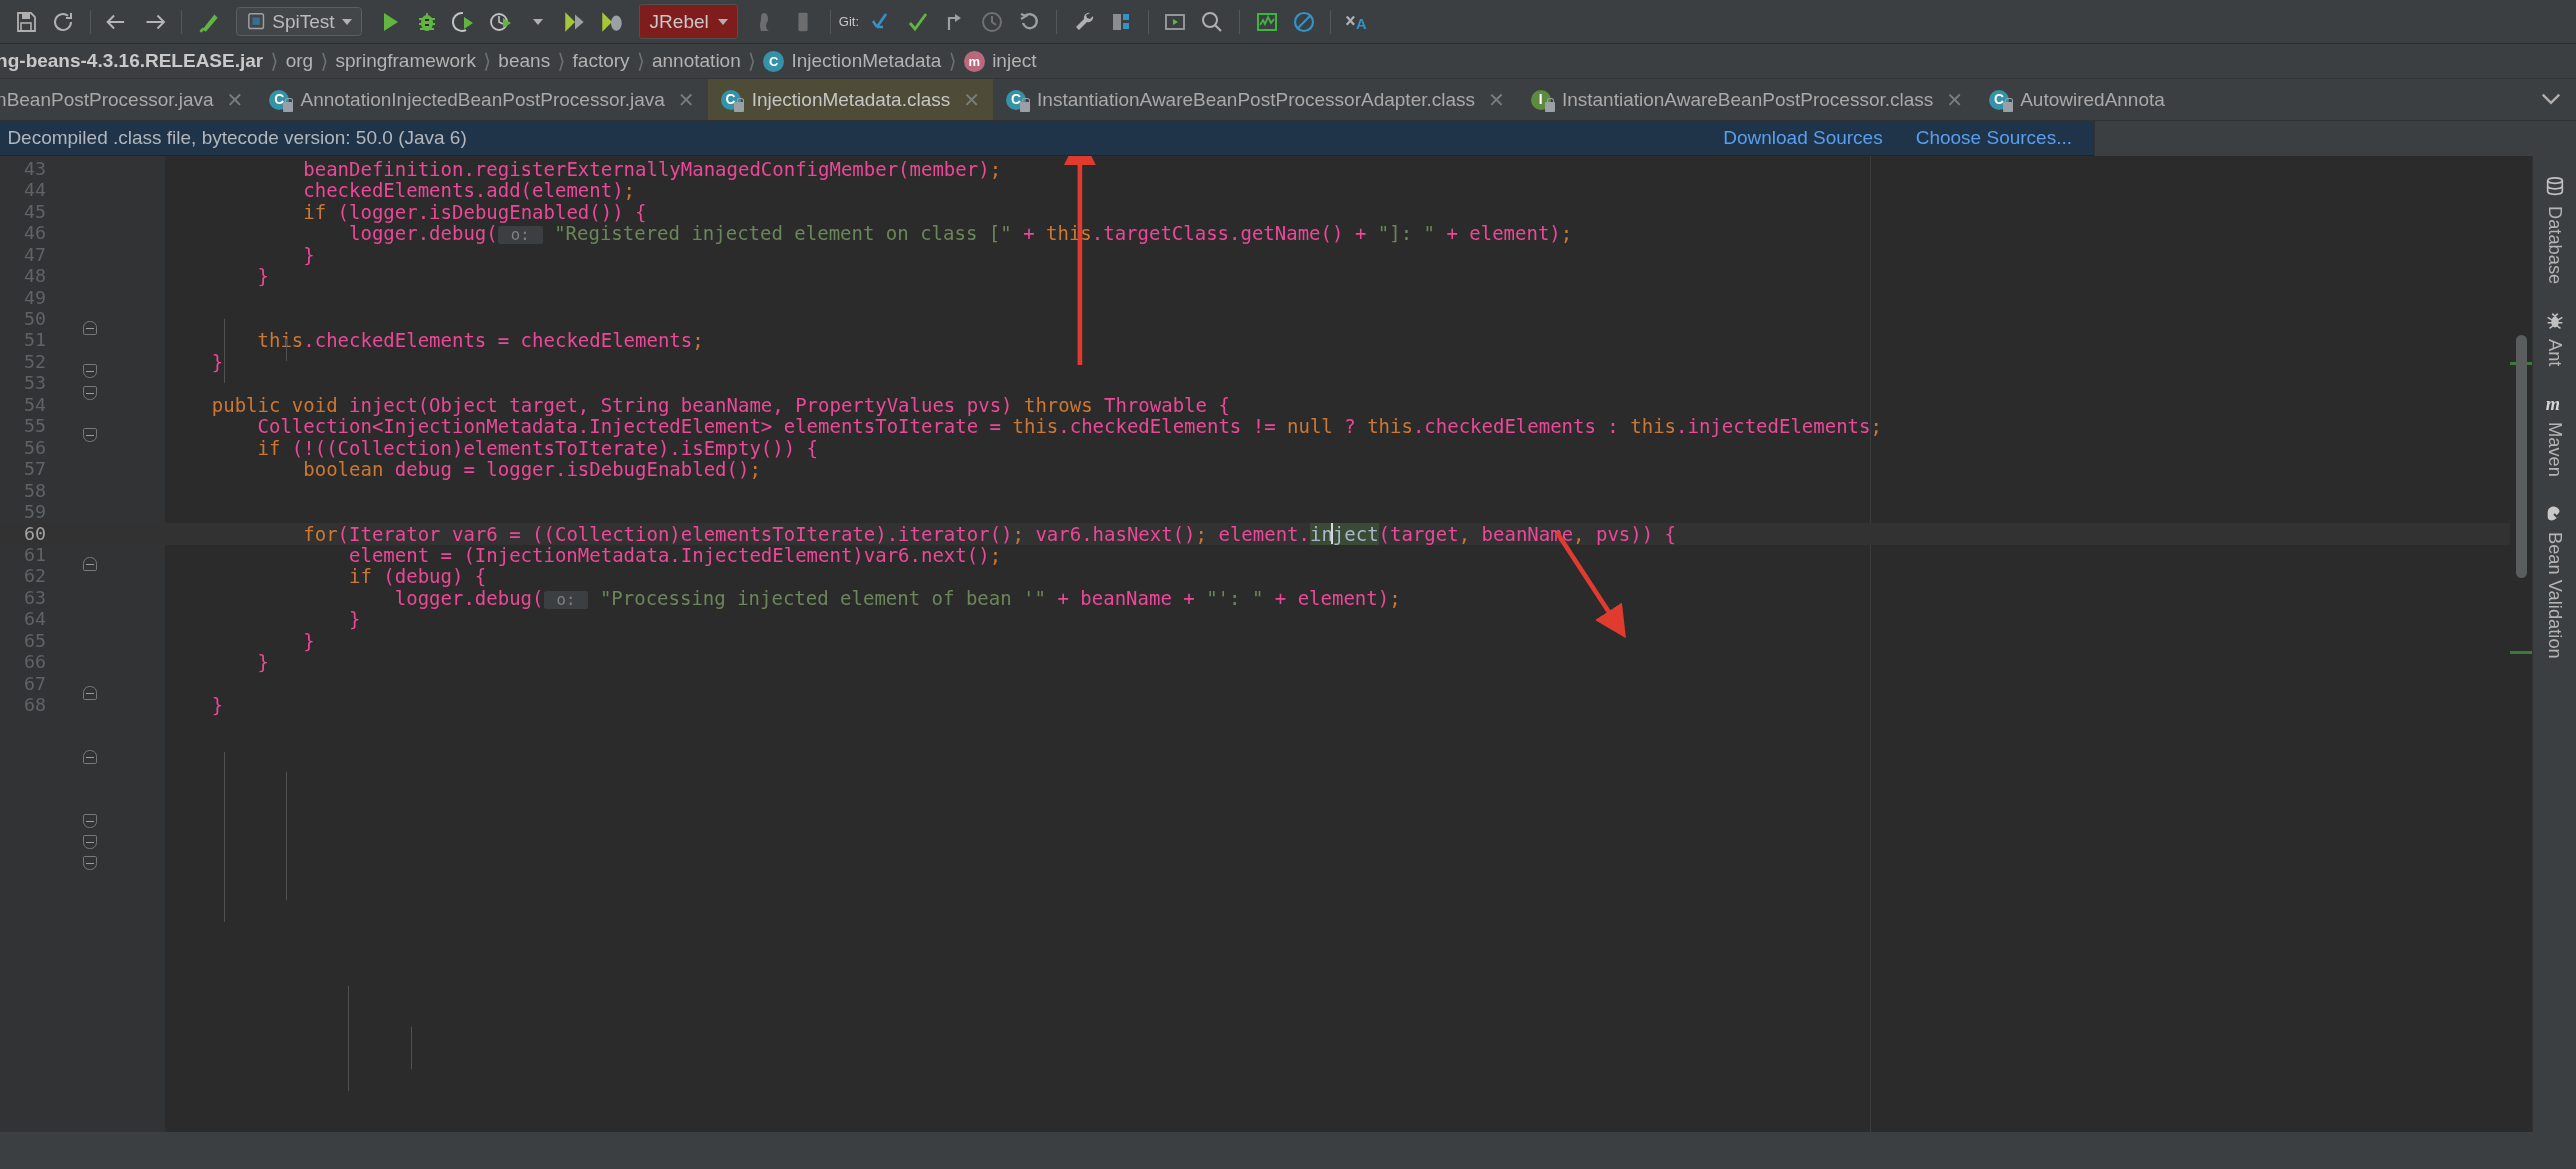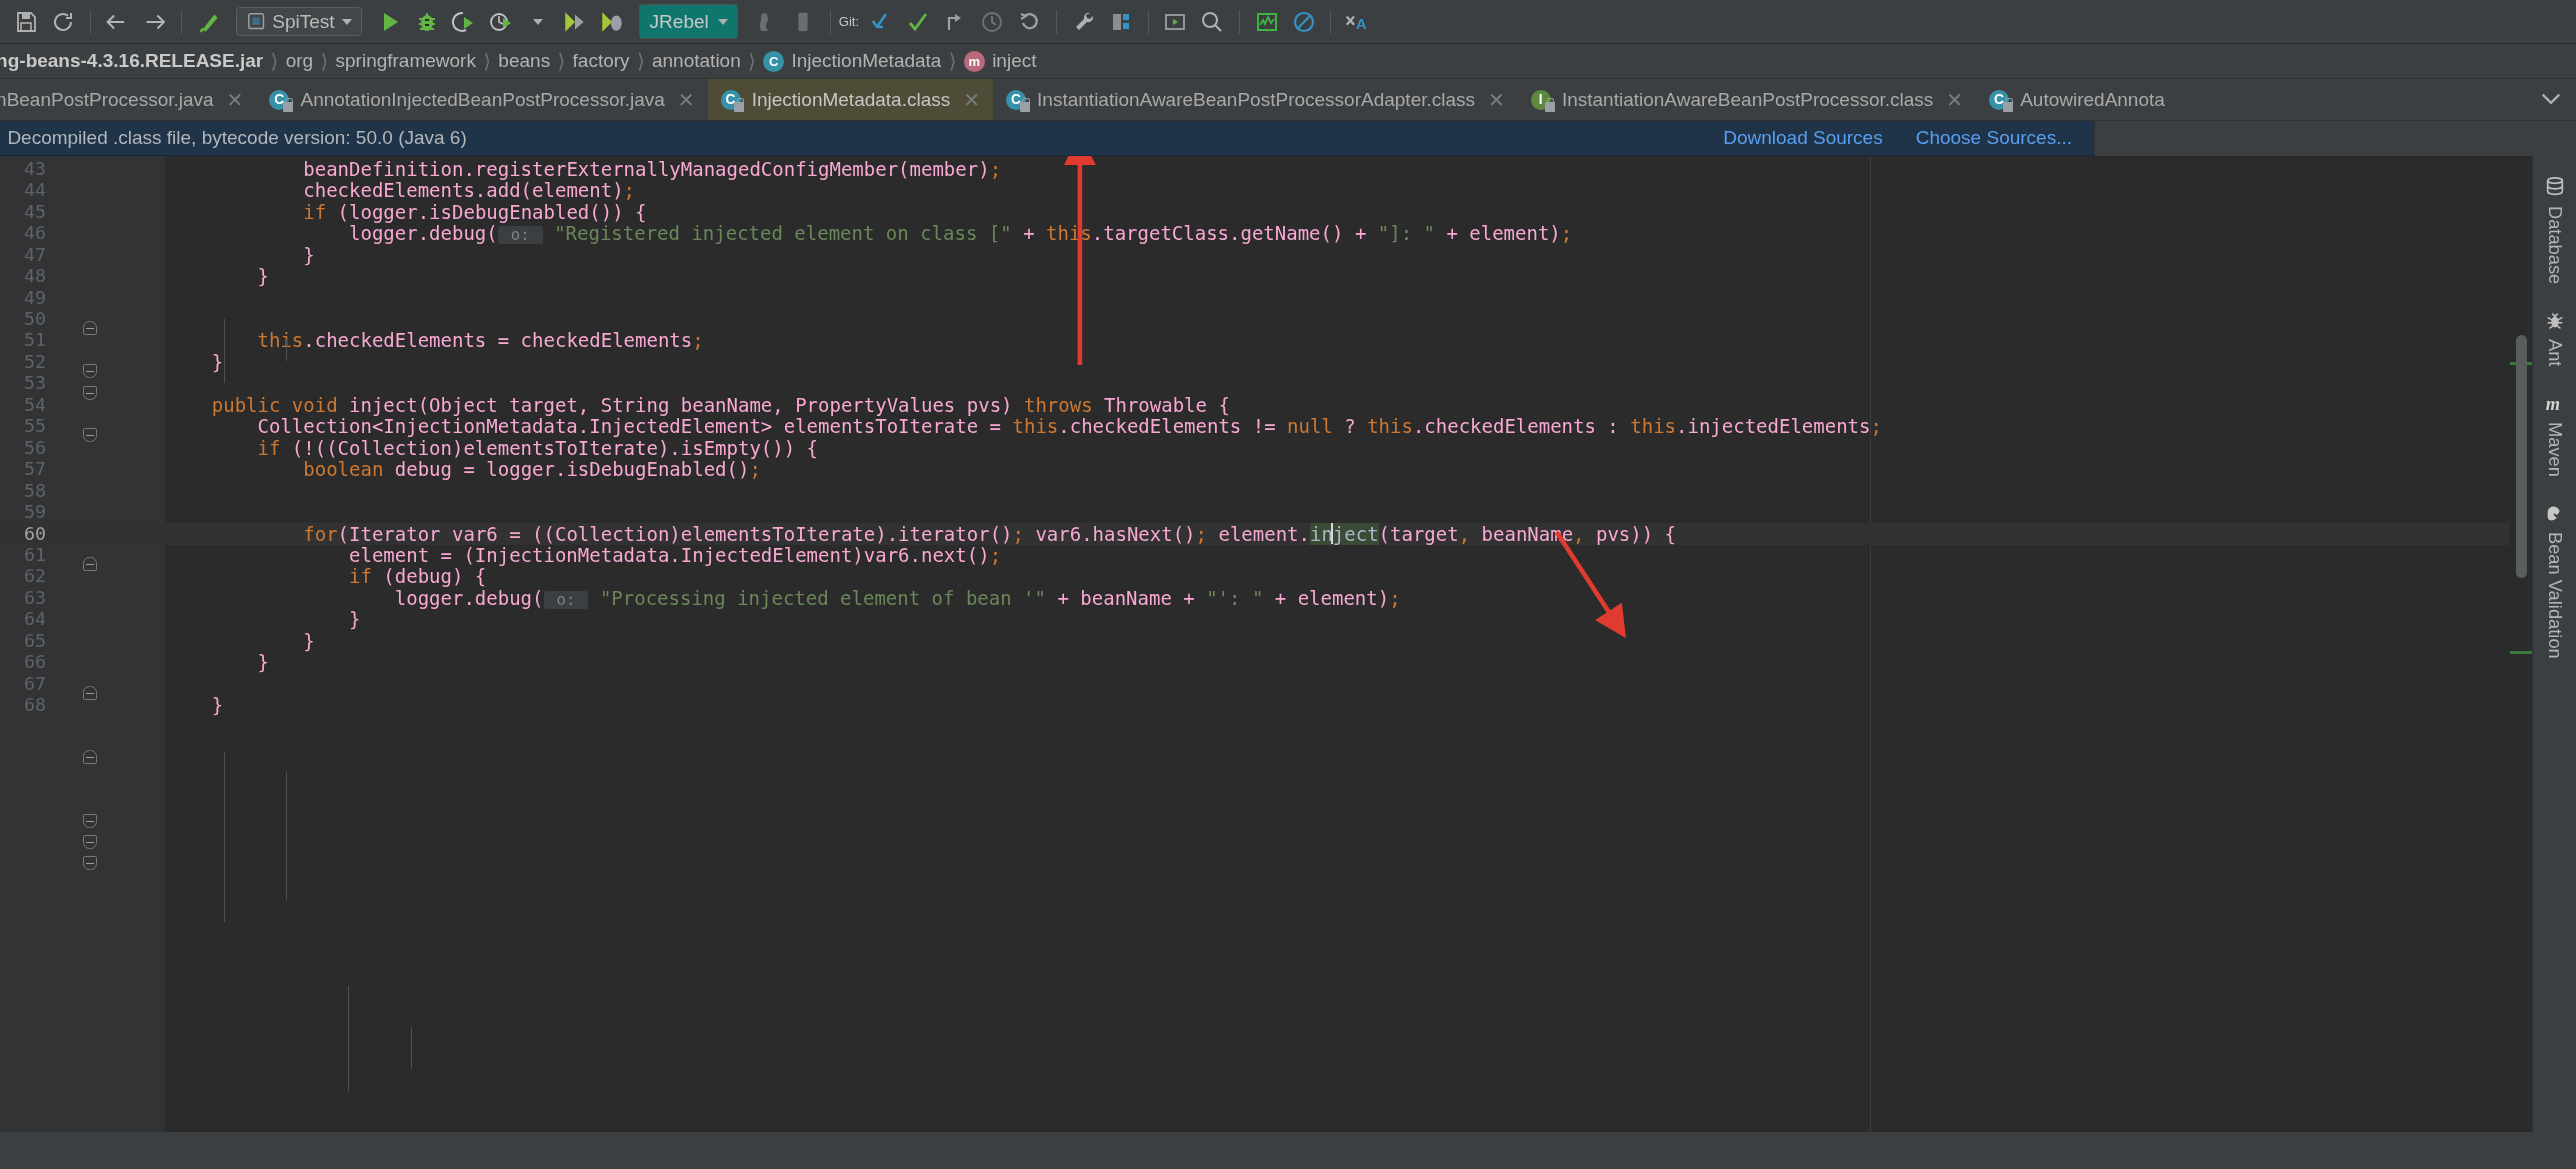--- a/index.html
+++ b/index.html
@@ -32,21 +32,21 @@
     display: flex; align-items: center; gap: 7.3px;
     height: 29px; padding: 0 9.2px;
     border: 0.9px solid #5b5d5f; border-radius: 3.7px;
     background: #434648;
     flex: 0 0 auto;
   }
   .run-config-name { color: #bbbbbb; font-size: 19px; }
   .jrebel-box {
     display: flex; align-items: center; gap: 9.2px;
     height: 35px; padding: 0 9.2px;
-    background: #0f766e; border: 0.9px solid #4e5052; border-radius: 2.8px;
+    background: #7f1d1d; border: 0.9px solid #4e5052; border-radius: 2.8px;
     flex: 0 0 auto;
   }
   .jrebel-label { color: #c8c8c8; font-size: 19px; }
   .git-label { color: #c8c8c8; font-size: 13px; margin-right: 3.7px; flex: 0 0 auto; }
   .caret-dn {
     width: 0; height: 0;
     border-left: 5.5px solid transparent; border-right: 5.5px solid transparent;
     border-top: 6.4px solid #b0b0b0;
   }
 
@@ -179,21 +179,21 @@
   }
   .lnum.cur { color: #a4a3a3; }
   .code {
     position: absolute; left: 166px;
     color: #a9b7c6; font-size: 19px;
     font-family: "DejaVu Sans Mono", monospace;
     white-space: pre;
   }
   .kw   { color: #cc7832; }
   .str  { color: #6a8759; }
-  .plain{ color: #f9a8d4; }
+  .plain{ color: #ec4899; }
   .punct{ color: #cc7832; }
   .sel  { background: #3a4a35; }
   .hint {
     background: #3c3f41; color: #808080;
     border-radius: 2.8px; padding: 0 3.7px;
     font-size: 15.6px;
   }
   .fold-mark {
     position: absolute; width: 13.8px; height: 13.8px;
     border: 0.9px solid #787878; border-radius: 1.8px;

